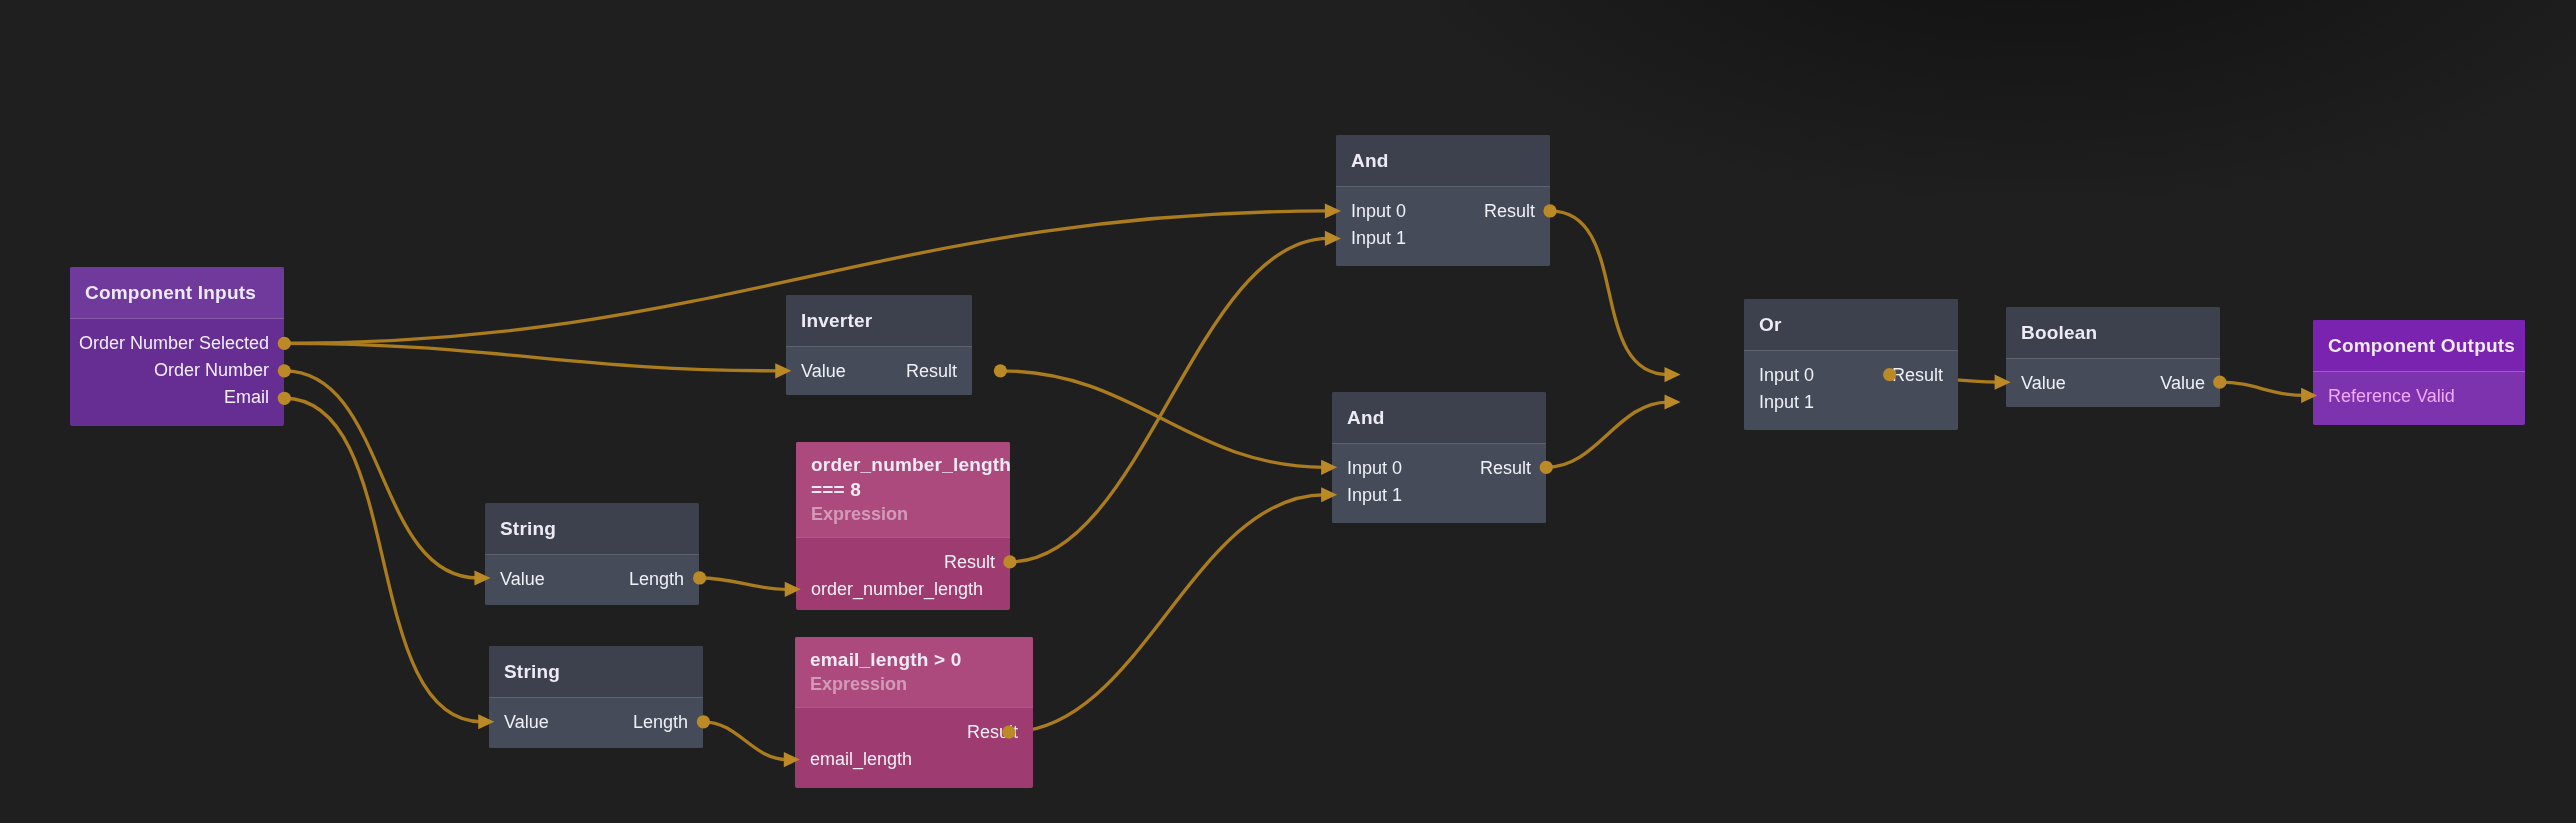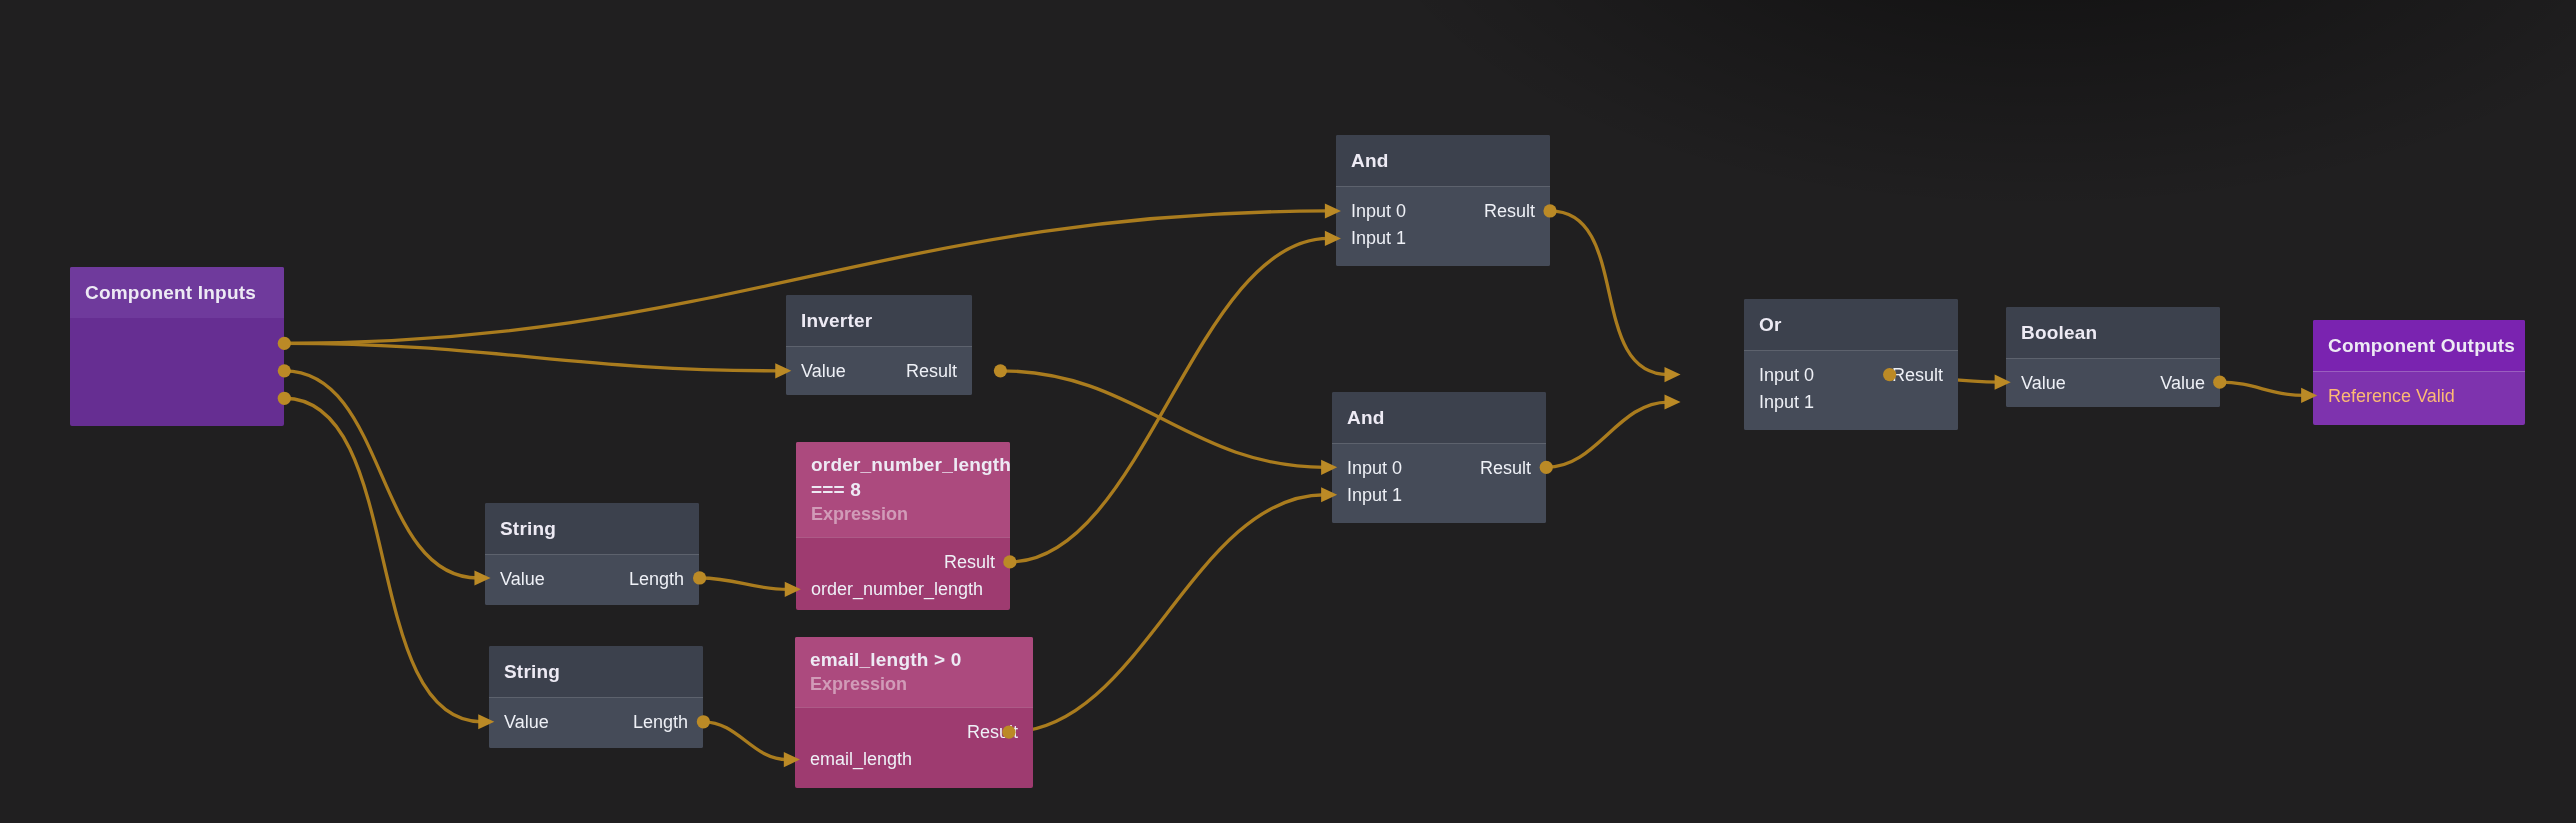--- a/index.html
+++ b/index.html
@@ -35,21 +35,21 @@
   
   .node.purple-in{background:#662e92;}
   .node.purple-in .hd{background:#6f3a9c;}
   .node.purple-in .bd{border-top-color:rgba(255,255,255,0.22);}
   .node.purple-in .plabel{color:#f3eefb;}
 
   
   .node.purple-out{background:#7e33ae;}
   .node.purple-out .hd{background:#7a23b0;}
   .node.purple-out .bd{border-top-color:rgba(255,255,255,0.22);}
-  .node.purple-out .plabel{color:#fdba74;}
+  .node.purple-out .plabel{color:#f0abfc;}
 
   
   .node.pink{background:#9e3b70;}
   .node.pink .hd{background:#ac4a7e;height:auto;display:block;padding:11.4px 15px 11.4px;}
   .node.pink .hd .title{display:block;line-height:24.6px;white-space:normal;}
   .node.pink .subtitle{font-size:18px;line-height:23px;color:rgba(255,255,255,0.45);font-weight:bold;}
   .node.pink .bd{border-top-color:rgba(255,255,255,0.16);}
 </style>
 </head>
 <body>
@@ -68,20 +68,31 @@
       <path d="M 1066 774 C 1206.28 774 1259.72 523 1400 523" class="wire"></path>
       <path d="M 1638 223 C 1724.5 223 1676.5 396 1763 396" class="wire"></path>
       <path d="M 1634 494 C 1688.18 494 1708.82 425 1763 425" class="wire"></path>
       <path d="M 1997 396 C 2045.3 396 2063.7 404 2112 404" class="wire"></path>
       <path d="M 2346 404 C 2383.8 404 2398.2 418 2436 418" class="wire"></path>
     </svg>
 
   <div class="node purple-in" id="n-ci" style="left: 70px; top: 267px; width: 214px; height: 159px;">
     <div class="hd">
       <span class="title">Component Inputs</span>
+    </div>
+    <div class="bd">
+      <div class="prow out-only">
+          <span class="plabel">Order Number Selected</span>
+        </div>
+      <div class="prow out-only">
+          <span class="plabel">Order Number</span>
+        </div>
+      <div class="prow out-only">
+          <span class="plabel">Email</span>
+        </div>
     </div>
   </div>
 
   <div class="node gray" id="n-inverter" style="left: 786px; top: 295px; width: 186px; height: 100px;">
     <div class="hd">
       <span class="title">Inverter</span>
     </div>
     <div class="bd">
       <div class="prow">
         <span class="plabel">Value</span>

